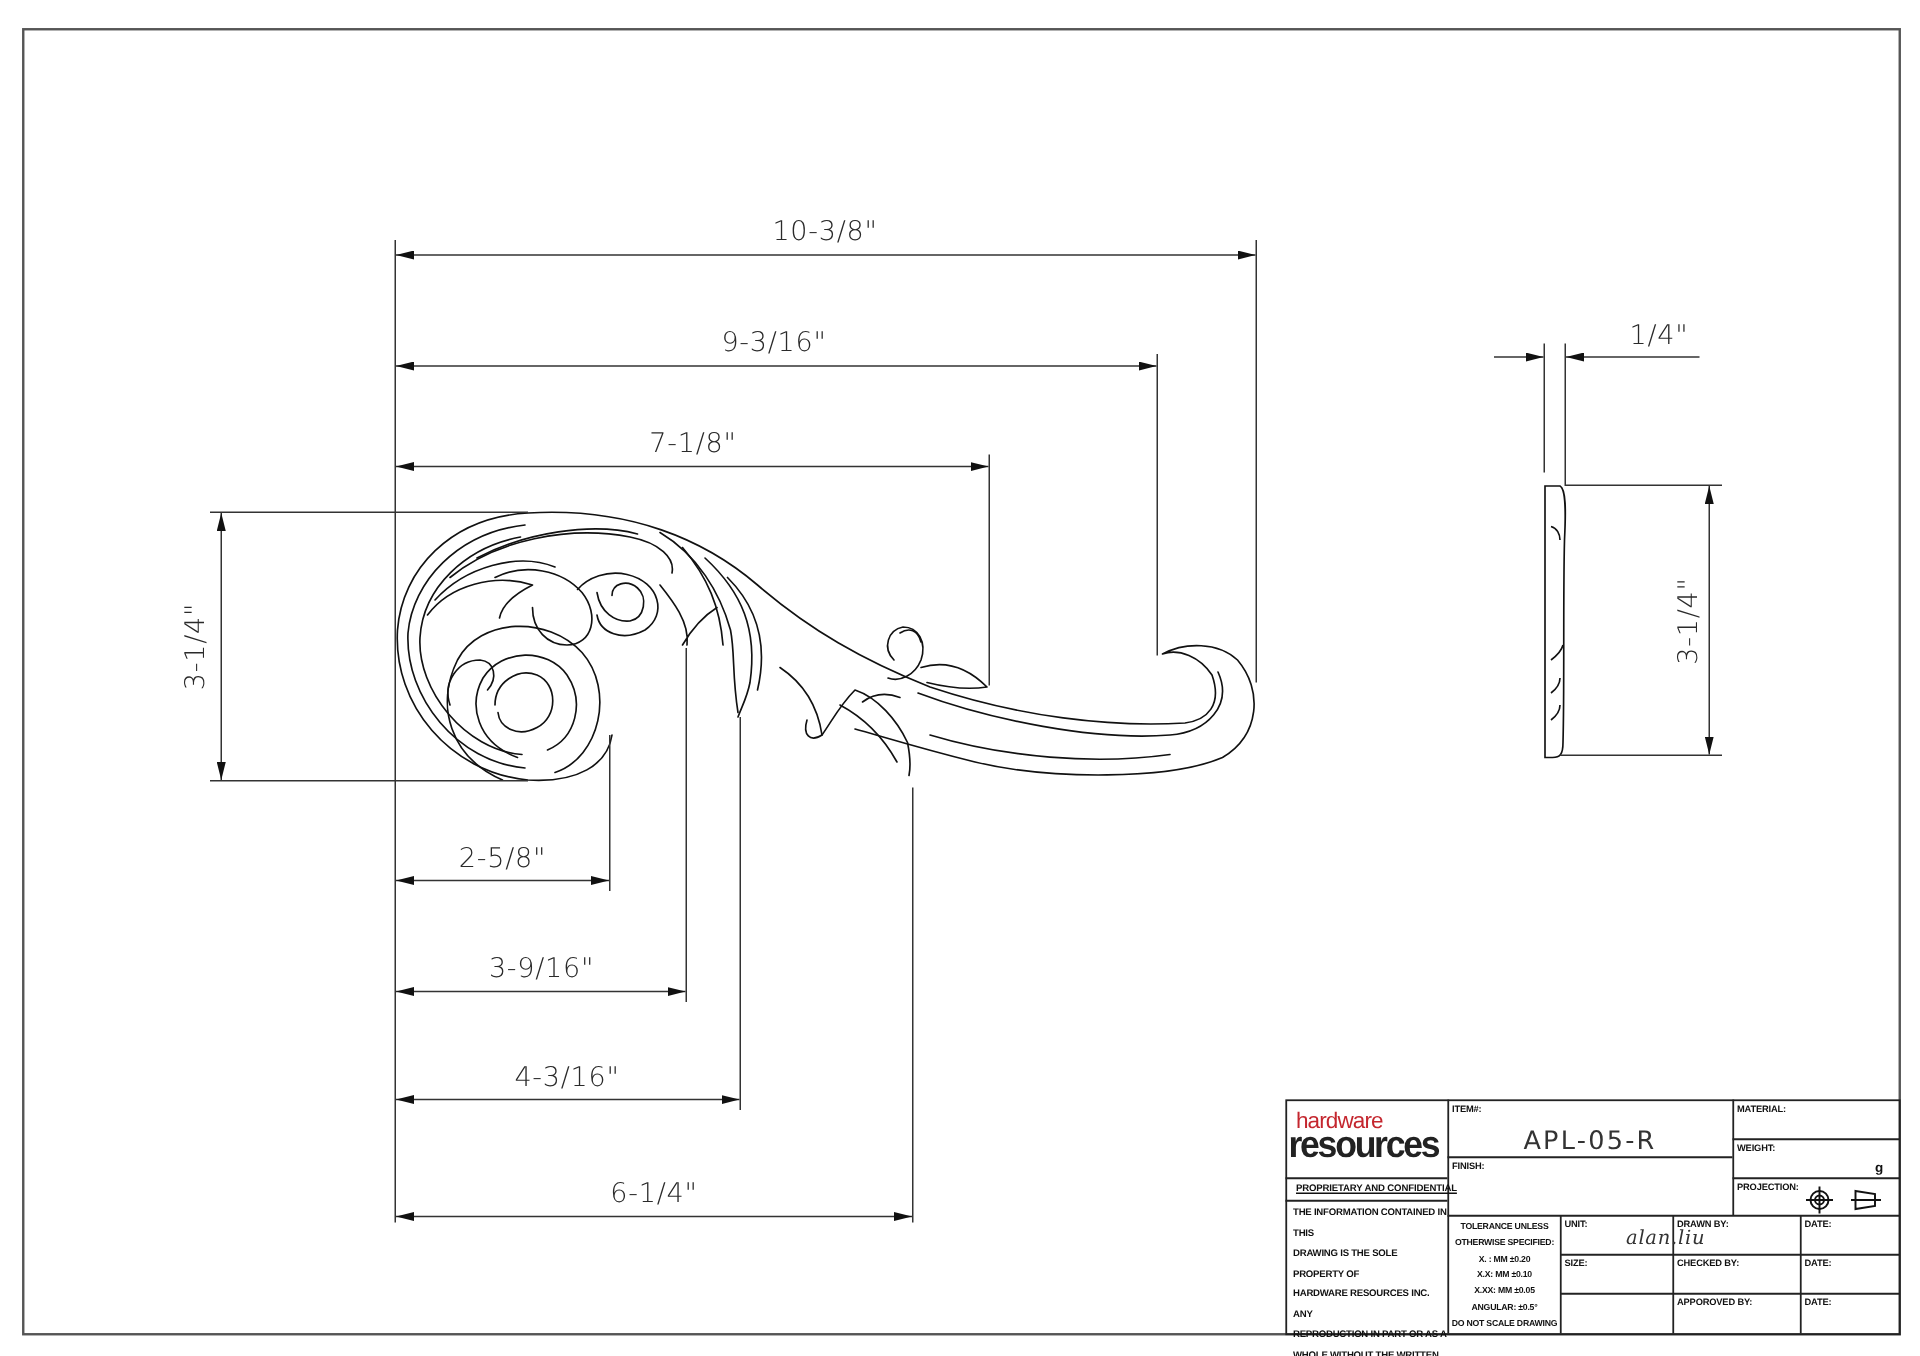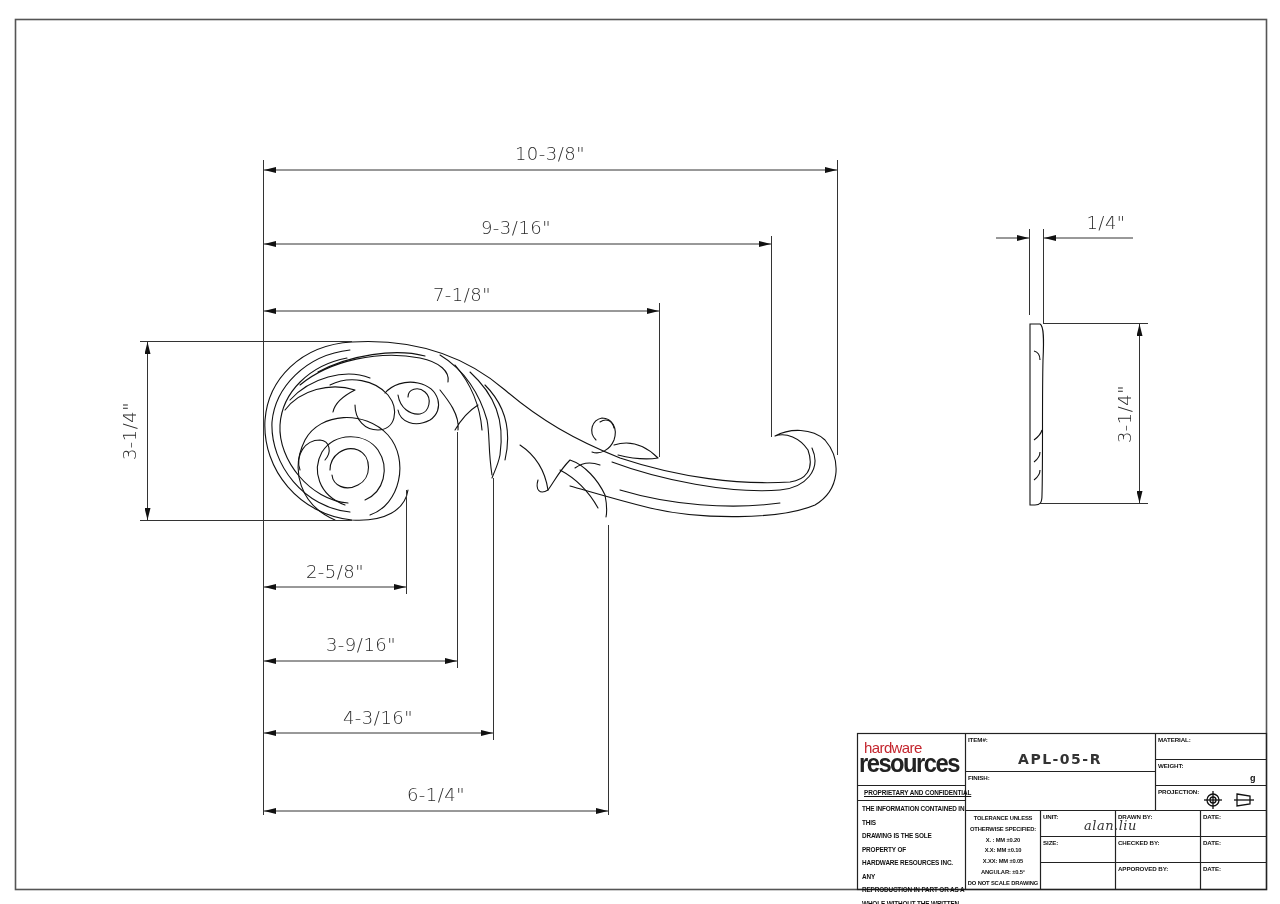--- a/index.html
+++ b/index.html
@@ -5,21 +5,21 @@
     html, body { margin: 0; padding: 0; background: #ffffff; }
     body { width: 1280px; height: 904px; position: relative; overflow: hidden; font-family: "DejaVu Sans", sans-serif; }
     #sheet { position: absolute; left: 0; top: 0; width: 1280px; height: 904px; }
     .dim-text { font-family: "DejaVu Sans", sans-serif; font-size: 18px; fill: #2a2a2a; font-weight: 300; letter-spacing: 0.5px; }
     .tb { position: absolute; font-family: "Liberation Sans", sans-serif; color: #111; }
     .tb-label { font-size: 6.2px; font-weight: bold; letter-spacing: -0.1px; text-transform: uppercase; }
     .tb-small { font-size: 6.4px; font-weight: bold; line-height: 13.5px; letter-spacing: -0.15px; }
     .tb-center { text-align: center; }
     .logo-top { position: absolute; left: 864px; top: 740px; font-family: "Liberation Sans", sans-serif; font-size: 15px; color: #c4262e; letter-spacing: -0.6px; line-height: 15px; }
     .logo-bottom { position: absolute; left: 859px; top: 750px; font-family: "Liberation Sans", sans-serif; font-weight: bold; font-size: 25px; color: #222; letter-spacing: -1.6px; line-height: 26px; transform: scaleX(0.95); transform-origin: left top; }
-    .item-value { position: absolute; left: 1000px; top: 751px; width: 120px; text-align: center; font-family: "DejaVu Sans", sans-serif; font-size: 14px; font-weight: 700; color: #333; letter-spacing: 1.5px; }
+    .item-value { position: absolute; left: 1000px; top: 751px; width: 120px; text-align: center; font-family: "DejaVu Sans", sans-serif; font-size: 17px; font-weight: 400; color: #333; letter-spacing: 1.5px; }
     .weight-value { position: absolute; left: 1250px; top: 773px; font-family: "Liberation Sans", sans-serif; font-weight: bold; font-size: 9px; color: #111; }
     .signature { position: absolute; left: 1084px; top: 818px; font-family: "DejaVu Serif", serif; font-style: italic; font-size: 13px; color: #333; letter-spacing: 0.5px; }
     .proprietary { position: absolute; left: 864px; top: 789px; font-family: "Liberation Sans", sans-serif; font-weight: bold; font-size: 6.4px; text-decoration: underline; color: #111; letter-spacing: -0.1px; }
   </style>
 </head>
 <body>
 
 <svg id="sheet" width="1280" height="904" viewBox="0 0 1280 904" xmlns="http://www.w3.org/2000/svg">
   <defs>
     <marker id="arr" viewBox="0 0 12 6" refX="12" refY="3" markerWidth="12" markerHeight="6" orient="auto-start-reverse" markerUnits="userSpaceOnUse">

